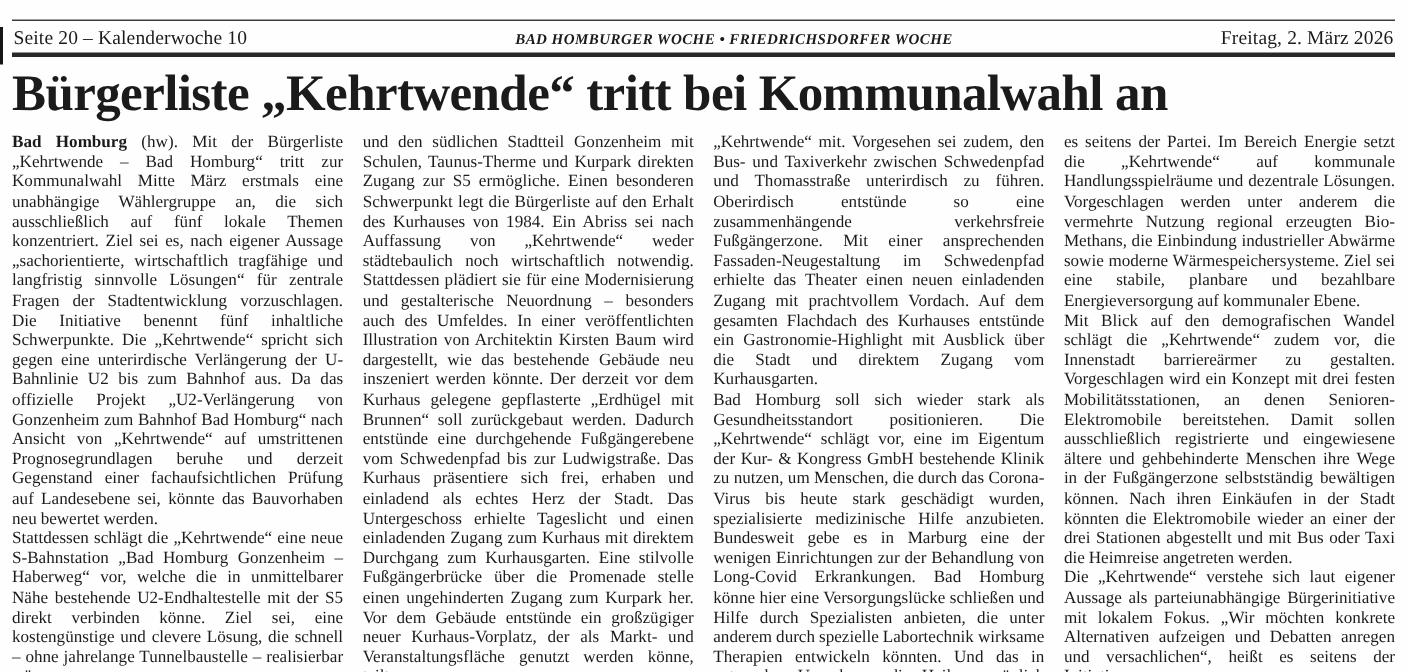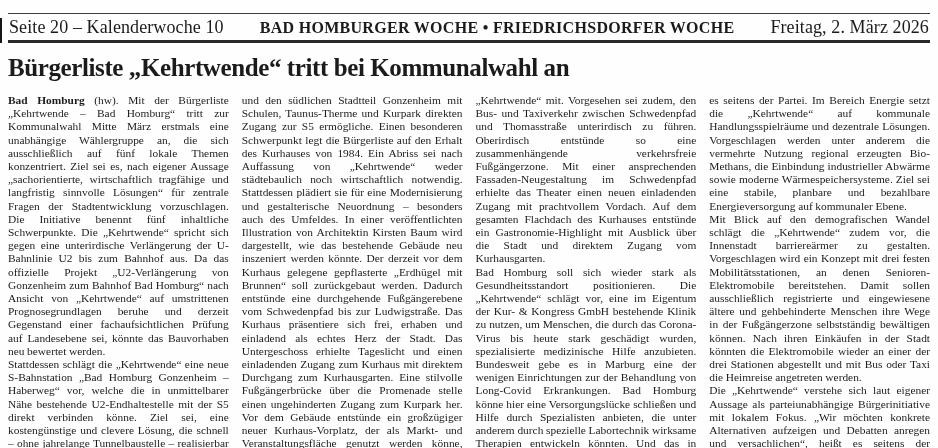--- a/index.html
+++ b/index.html
@@ -30,37 +30,38 @@
     background: #3c3c3c;
     margin: 13px 8px 0 8px;
   }
   .masthead {
     display: flex;
     align-items: baseline;
     justify-content: space-between;
     padding: 3px 9px 1px 9px;
   }
   .masthead-left, .masthead-right {
-    font-size: 18px;
+    font-size: 13px;
     letter-spacing: 0.1px;
     white-space: nowrap;
   }
   .masthead-center {
-    font-size: 16px;
+    font-size: 10px;
     font-weight: bold;
     letter-spacing: 0.3px;
     white-space: nowrap;
+    font-style: italic;
   }
   .rule-thick {
     height: 3px;
     background: #282828;
     margin: 1px 8px 0 8px;
   }
   .headline {
-    font-size: 25px;
+    font-size: 34px;
     font-weight: bold;
     letter-spacing: -0.4px;
     white-space: nowrap;
     padding: 5px 8px 0 8px;
     line-height: 40px;
   }
   .columns {
     display: flex;
     gap: 13px;
     padding: 6px 8px 0 8px;

